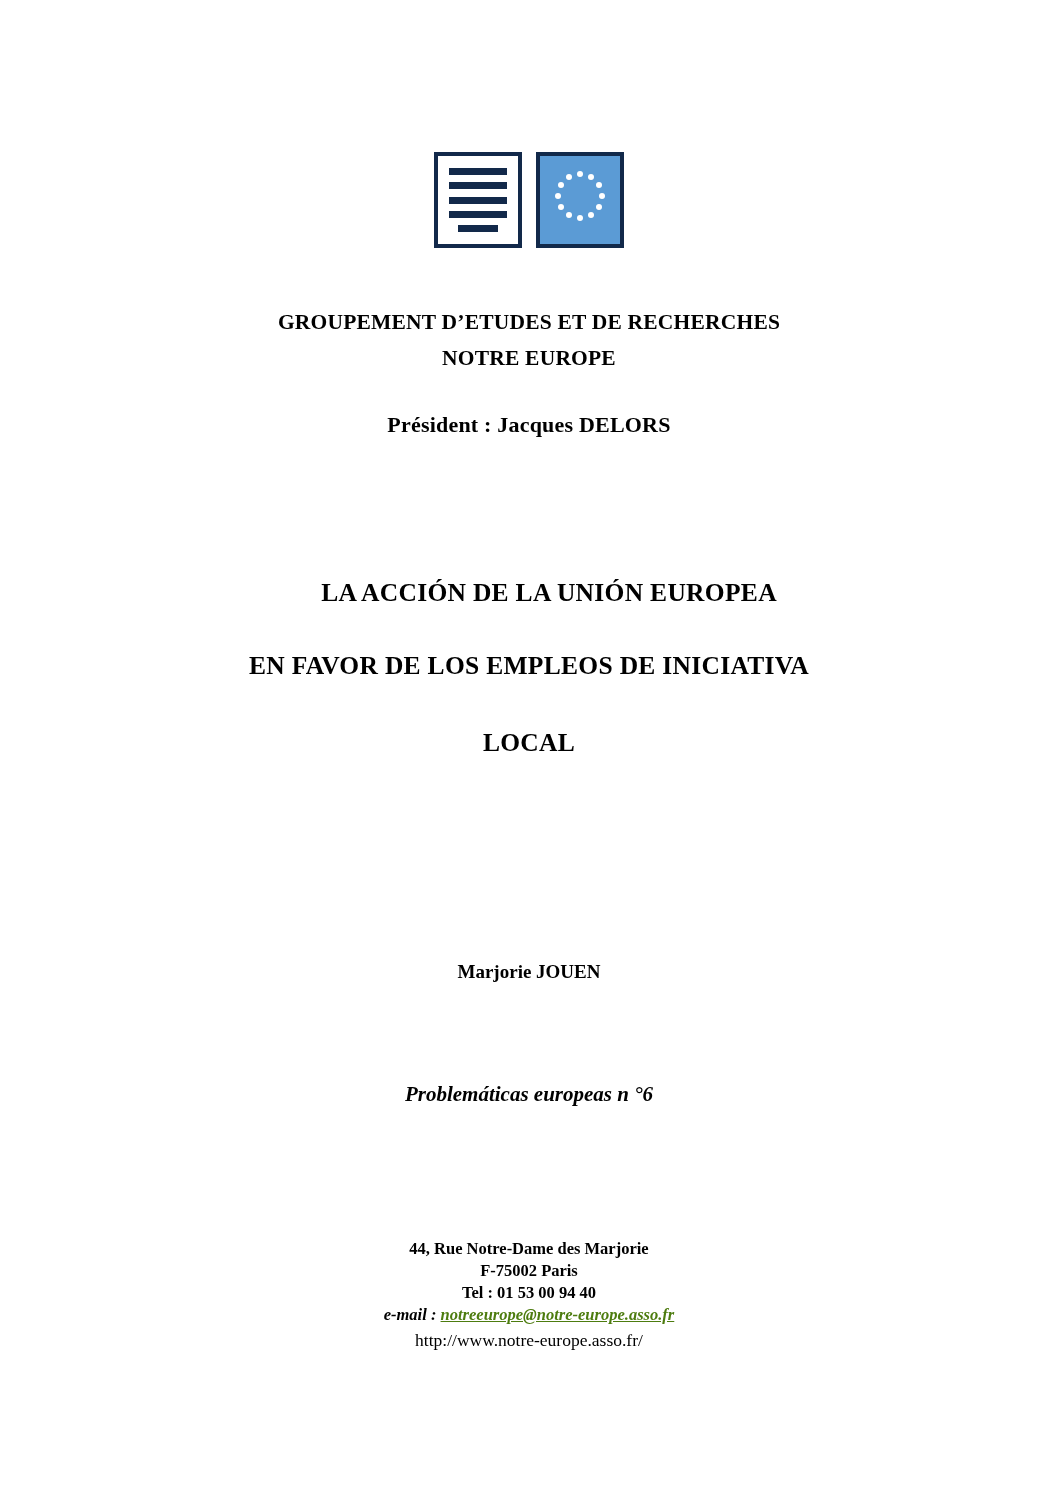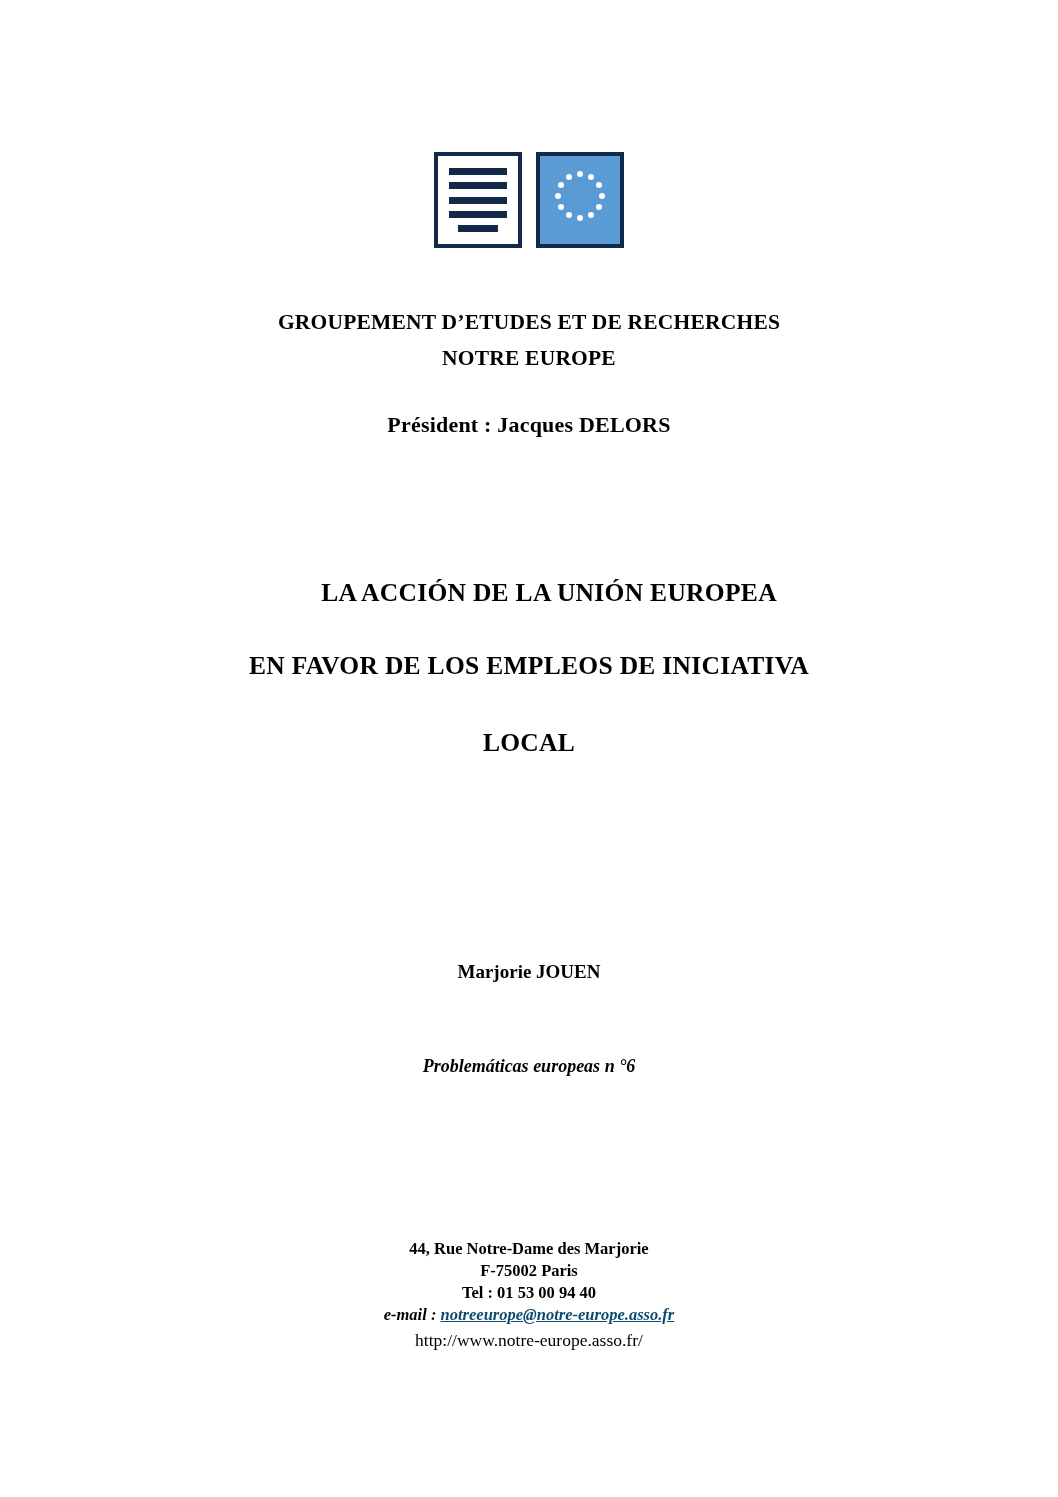--- a/index.html
+++ b/index.html
@@ -94,40 +94,40 @@
   .title-2 { top: 651px; }
   .title-3 { top: 728px; }
 
   .author {
     top: 961px;
     font-weight: bold;
     font-size: 19px;
   }
 
   .series {
-    top: 1054px;
+    top: 1080px;
     font-style: italic;
     font-weight: bold;
-    font-size: 18px;
+    font-size: 21px;
     line-height: 1.35;
   }
 
   .contact {
     top: 1238px;
     font-size: 16.5px;
     line-height: 1.33;
     font-weight: bold;
   }
   .contact .email-line {
     font-style: italic;
     font-weight: bold;
   }
   .contact a,
   .weblink a {
-    color: #0c4a6e;
+    color: #4d7c0f;
     text-decoration: underline;
   }
   .weblink {
     top: 1330px;
     font-size: 17.5px;
   }
 </style>
 </head>
 <body>
 

